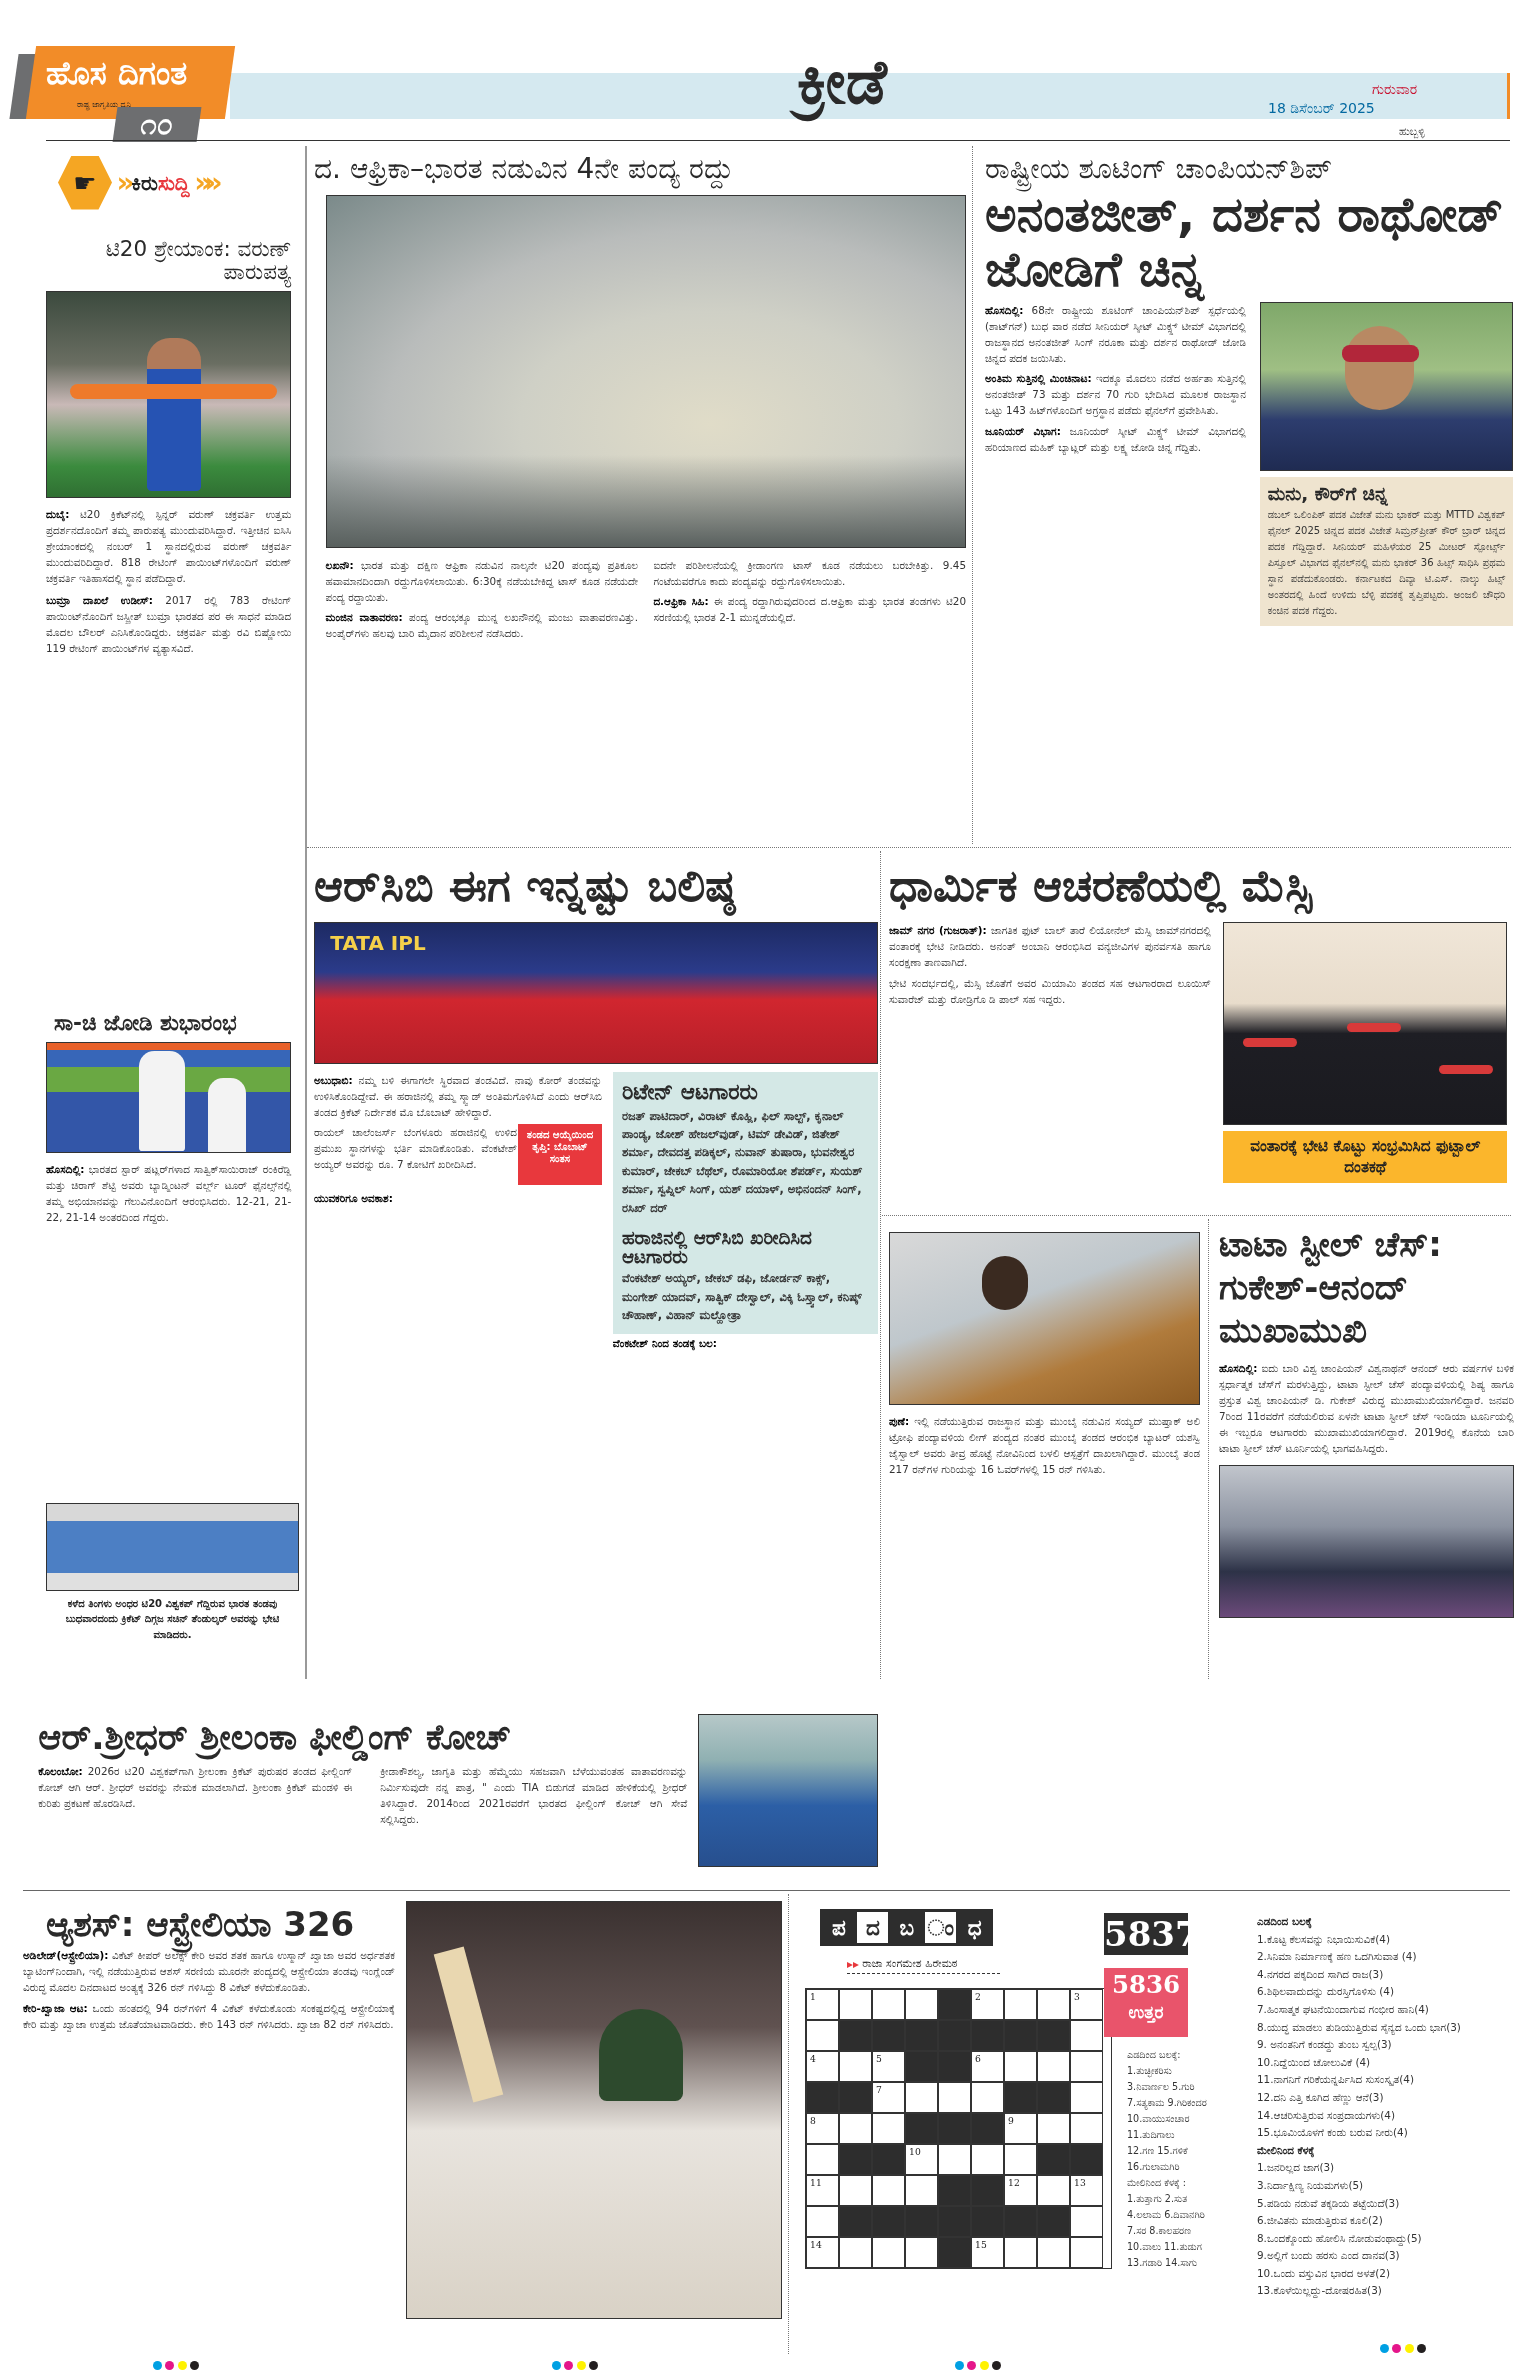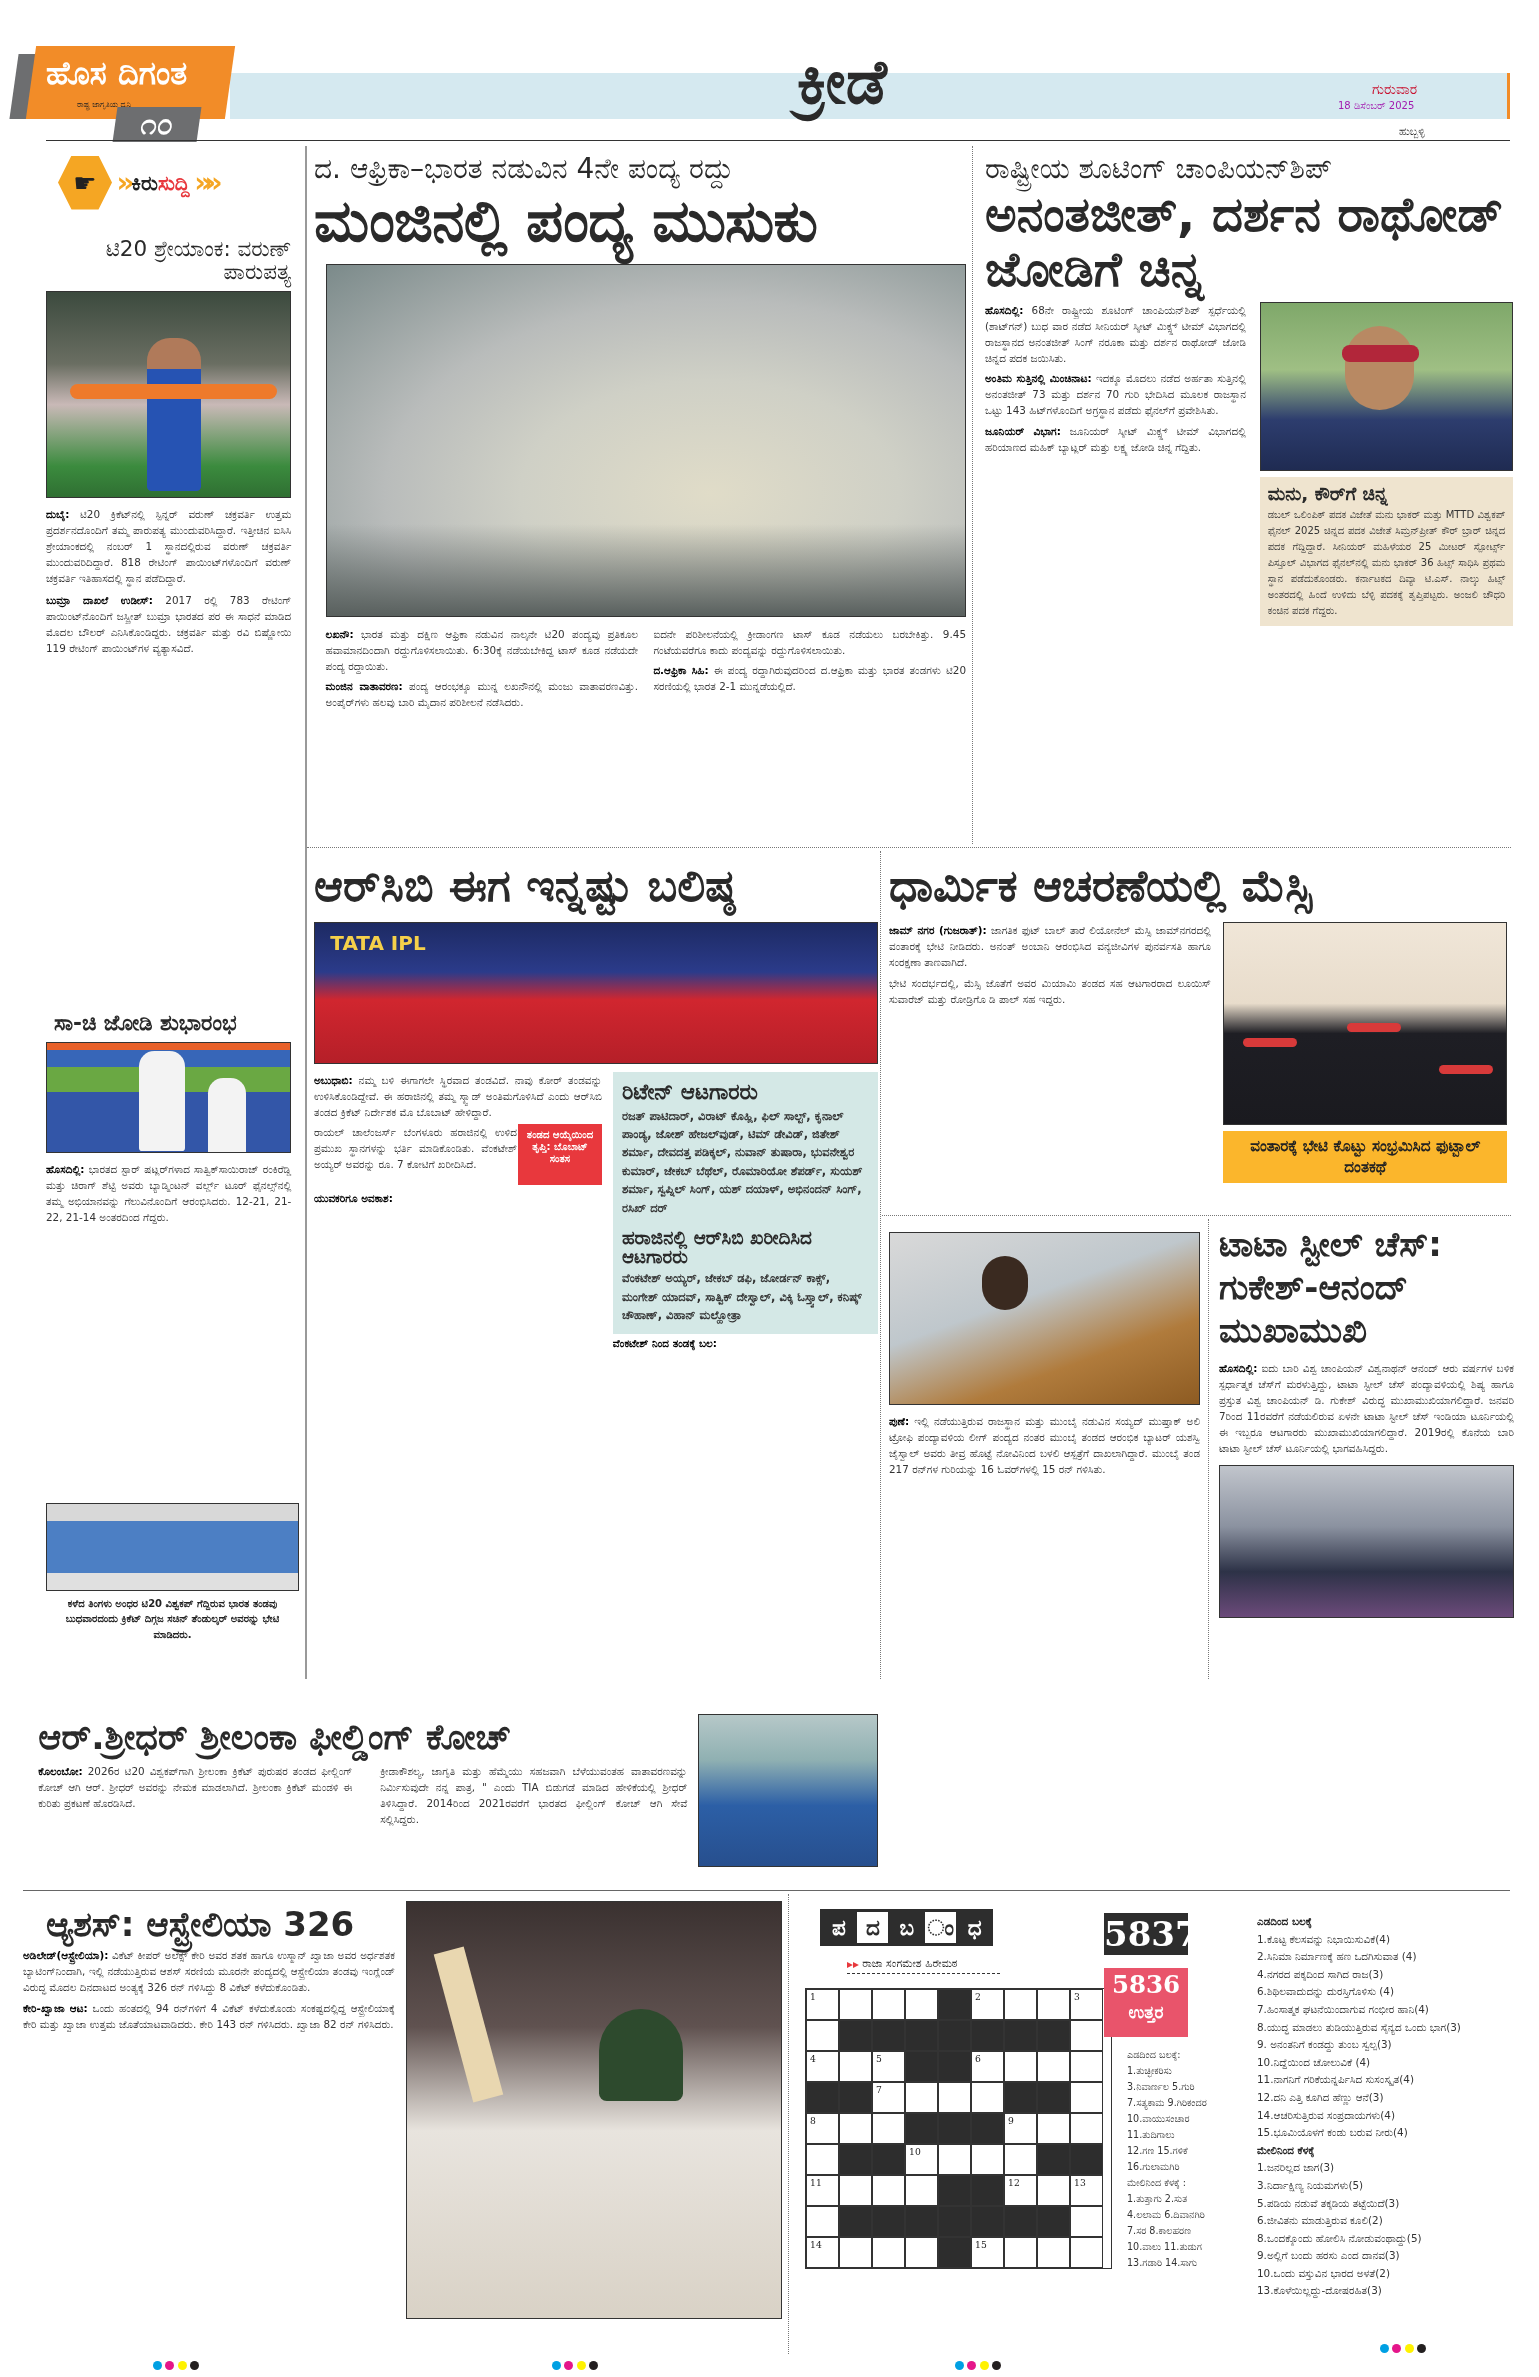--- a/index.html
+++ b/index.html
@@ -17,21 +17,21 @@
 .dot{width:9.2px;height:9.2px;border-radius:50%}
 
 .mast-band{left:230px;top:73px;width:1280px;height:46px;background:#d5e9f0;border-right:3.8px solid #f28c28}
 .logo-back{left:14px;top:54px;width:92px;height:65px;background:#6d6e70;transform:skewX(-8deg)}
 .logo{left:31px;top:46px;width:199px;height:73px;background:#f28c28;transform:skewX(-8deg)}
 .logo-text{left:46px;top:54px;font-size:32px;font-weight:bold;color:#fff}
 .logo-tag{left:77px;top:100px;font-size:7.7px;color:#222}
 .logo-num{left:115px;top:107px;width:84px;height:35px;background:#6d6e70;transform:skewX(-8deg);color:#fff;font-size:29px;font-weight:bold;text-align:center;line-height:35px}
 .section-title{left:797px;top:46px;font-size:61px;font-weight:bold;color:#2a2a2a}
 .mast-day{left:1372px;top:81px;font-size:14px;color:#c8102e}
-.mast-date{left:1338px;top:100px;font-size:10px;color:#a21caf}
+.mast-date{left:1268px;top:100px;font-size:14px;color:#0369a1}
 .mast-city{left:1399px;top:125px;font-size:10.7px;color:#333}
 .mast-rule{left:46px;top:140px;width:1464px;border-top:1.5px solid #333}
 
 .hex{left:58px;top:157px;width:54px;height:54px;background:#f5a623;clip-path:polygon(25% 0,75% 0,100% 50%,75% 100%,25% 100%,0 50%);display:flex;align-items:center;justify-content:center;font-size:26px}
 .chev{color:#f5a623;font-size:28px;font-weight:bold;letter-spacing:-7.7px}
 .fact-box{background:#ffe600;border:0.8px solid #e6c600;padding:6.1px 7.7px}
 .fact-box .row{border-bottom:1.5px dashed #333;padding:2.3px 0;font-size:11.5px}
 .fact-box .row span.ar{color:#e8383d;font-size:9.2px;margin-right:4.6px}
 .caption-yellow{background:#fbb62c;text-align:center;font-weight:bold;font-size:15.3px;line-height:21.5px;padding:4.6px}
 .teal-box{background:#d4e8e6;padding:9.2px}
@@ -95,21 +95,20 @@
     <div style="position:absolute;left:161px;top:35px;width:38px;height:77px;background:#f3f3f3;border-radius:15.3px 15.3px 3.1px 3.1px"></div>
   </div>
   <p class="body-text" style="margin:7.7px 7.7px 0 23px"><b class="dateline">ಹೊಸದಿಲ್ಲಿ:</b> <span>ಭಾರತದ ಸ್ಟಾರ್ ಷಟ್ಲರ್‌ಗಳಾದ ಸಾತ್ವಿಕ್‌ಸಾಯಿರಾಜ್ ರಂಕಿರೆಡ್ಡಿ ಮತ್ತು ಚಿರಾಗ್ ಶೆಟ್ಟಿ ಅವರು ಬ್ಯಾಡ್ಮಿಂಟನ್ ವರ್ಲ್ಡ್ ಟೂರ್ ಫೈನಲ್ಸ್‌ನಲ್ಲಿ ತಮ್ಮ ಅಭಿಯಾನವನ್ನು ಗೆಲುವಿನೊಂದಿಗೆ ಆರಂಭಿಸಿದರು. 12-21, 21-22, 21-14 ಅಂತರದಿಂದ ಗೆದ್ದರು.</span></p>
 </section>
 
 <div class="abs photo" style="left:46px;top:1503px;width:253px;height:88px;background:linear-gradient(180deg,#d8d8d8 0 20%,#4c7fc4 20% 80%,#e0e0e0 80%)"></div>
 <p class="abs" style="left:46px;top:1596px;width:253px;font-size:10px;font-weight:bold;line-height:15.3px;text-align:center;color:#222">ಕಳೆದ ತಿಂಗಳು ಅಂಧರ ಟಿ20 ವಿಶ್ವಕಪ್ ಗೆದ್ದಿರುವ ಭಾರತ ತಂಡವು ಬುಧವಾರದಂದು ಕ್ರಿಕೆಟ್ ದಿಗ್ಗಜ ಸಚಿನ್ ತೆಂಡುಲ್ಕರ್ ಅವರನ್ನು ಭೇಟಿ ಮಾಡಿದರು.</p>
 
 <section class="abs" style="left:314px;top:150px;width:652px">
   <div class="sub" style="font-size:28px;line-height:37px">ದ. ಆಫ್ರಿಕಾ–ಭಾರತ ನಡುವಿನ 4ನೇ ಪಂದ್ಯ ರದ್ದು</div>
-  <h1 class="hl" style="font-size:58px;line-height:69px;letter-spacing:-0.8px">ಮಂಜಿನಲ್ಲಿ ಪಂದ್ಯ ಮುಸುಕು</h1>
   <div class="photo" style="position:relative;margin:7.7px 0 0 11.5px;height:353px;background:radial-gradient(ellipse at 60% 65%,#e0dcc8 0%,#cfd0c6 35%,#b9bcbb 60%,#7b8a8a 100%)">
     <div style="position:absolute;left:0;bottom:0;width:100%;height:92px;background:linear-gradient(180deg,transparent,#59605e)"></div>
   </div>
   <div style="display:flex;gap:15.3px;margin:9.2px 0 0 11.5px">
     <div style="flex:1">
       <p class="body-text"><b class="dateline">ಲಖನೌ:</b> <span>ಭಾರತ ಮತ್ತು ದಕ್ಷಿಣ ಆಫ್ರಿಕಾ ನಡುವಿನ ನಾಲ್ಕನೇ ಟಿ20 ಪಂದ್ಯವು ಪ್ರತಿಕೂಲ ಹವಾಮಾನದಿಂದಾಗಿ ರದ್ದುಗೊಳಿಸಲಾಯಿತು. 6:30ಕ್ಕೆ ನಡೆಯಬೇಕಿದ್ದ ಟಾಸ್ ಕೂಡ ನಡೆಯದೇ ಪಂದ್ಯ ರದ್ದಾಯಿತು.</span></p>
       <p class="body-text" style="margin-top:4.6px"><b>ಮಂಜಿನ ವಾತಾವರಣ:</b> <span>ಪಂದ್ಯ ಆರಂಭಕ್ಕೂ ಮುನ್ನ ಲಖನೌನಲ್ಲಿ ಮಂಜು ವಾತಾವರಣವಿತ್ತು. ಅಂಪೈರ್‌ಗಳು ಹಲವು ಬಾರಿ ಮೈದಾನ ಪರಿಶೀಲನೆ ನಡೆಸಿದರು.</span></p>
     </div>
     <div style="flex:1">
       <p class="body-text">ಐದನೇ ಪರಿಶೀಲನೆಯಲ್ಲಿ ಕ್ರೀಡಾಂಗಣ ಟಾಸ್ ಕೂಡ ನಡೆಯಲು ಬರಬೇಕಿತ್ತು. 9.45 ಗಂಟೆಯವರೆಗೂ ಕಾದು ಪಂದ್ಯವನ್ನು ರದ್ದುಗೊಳಿಸಲಾಯಿತು.</p>

